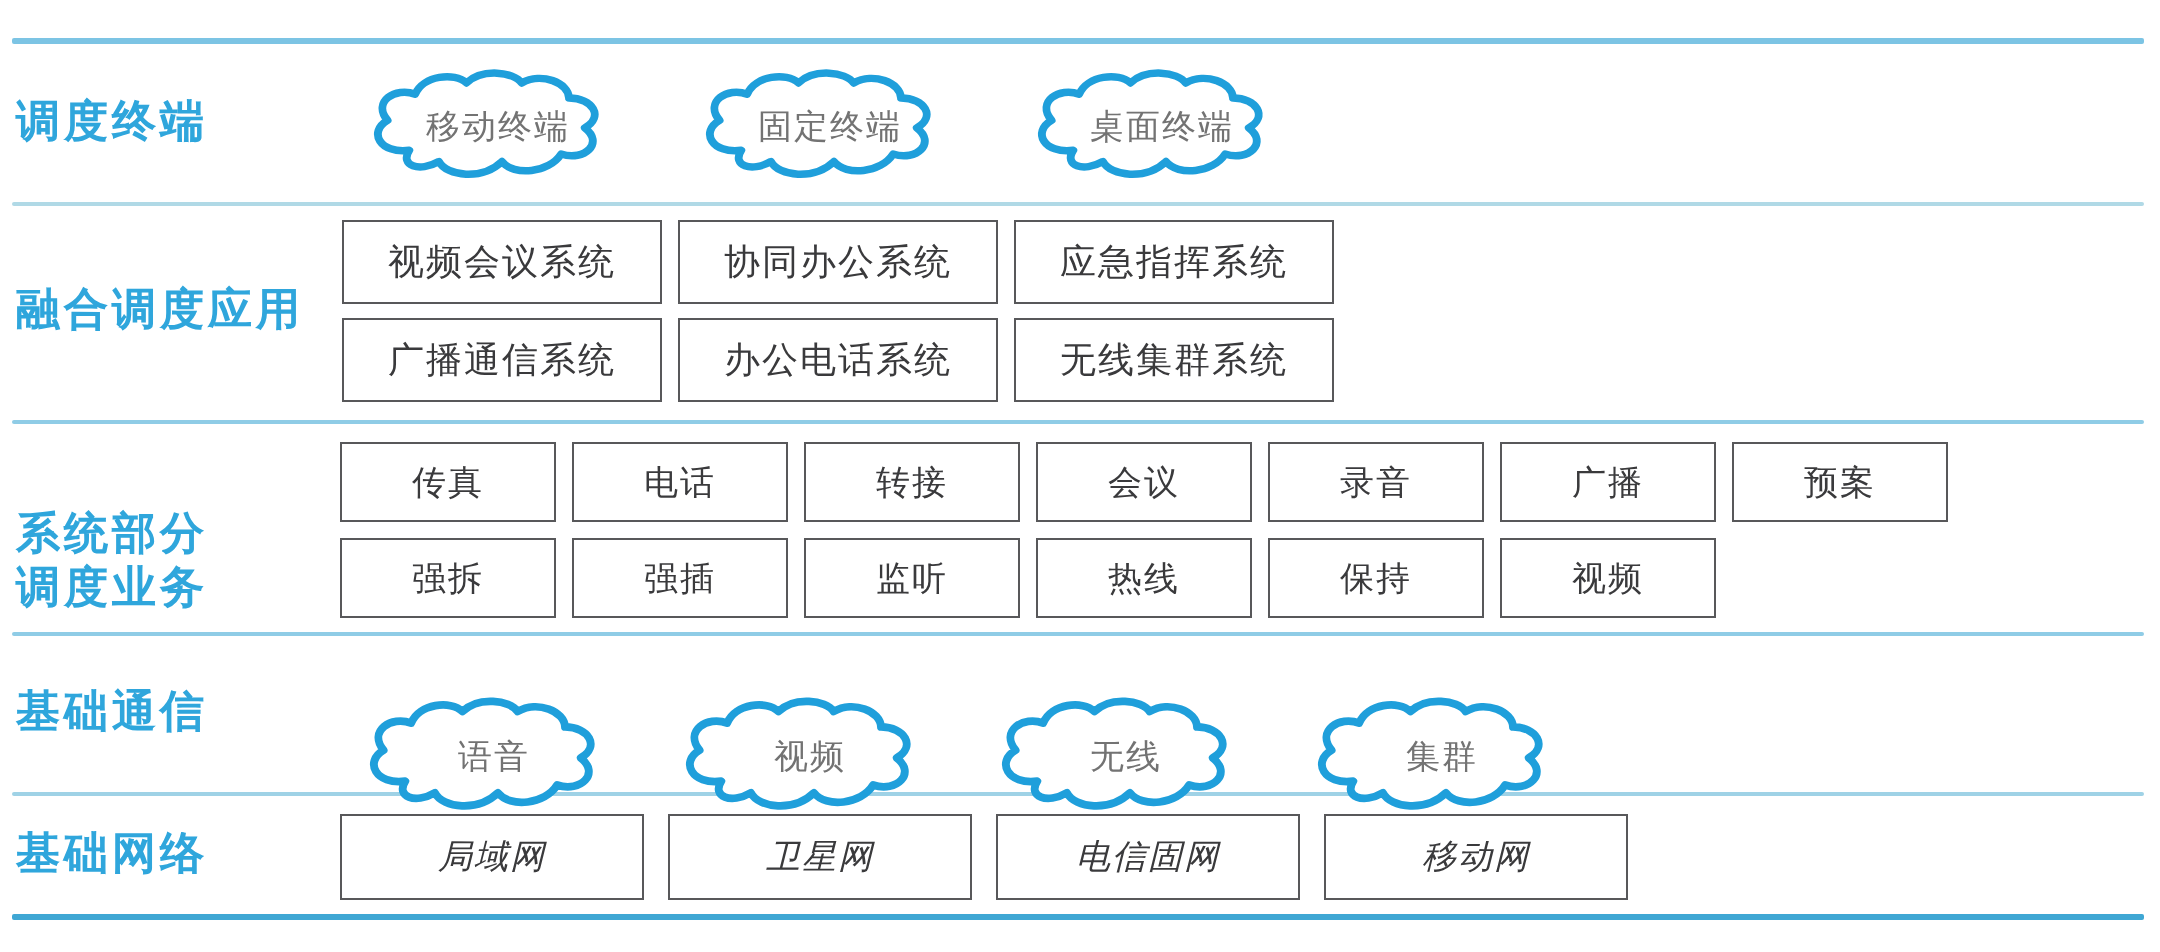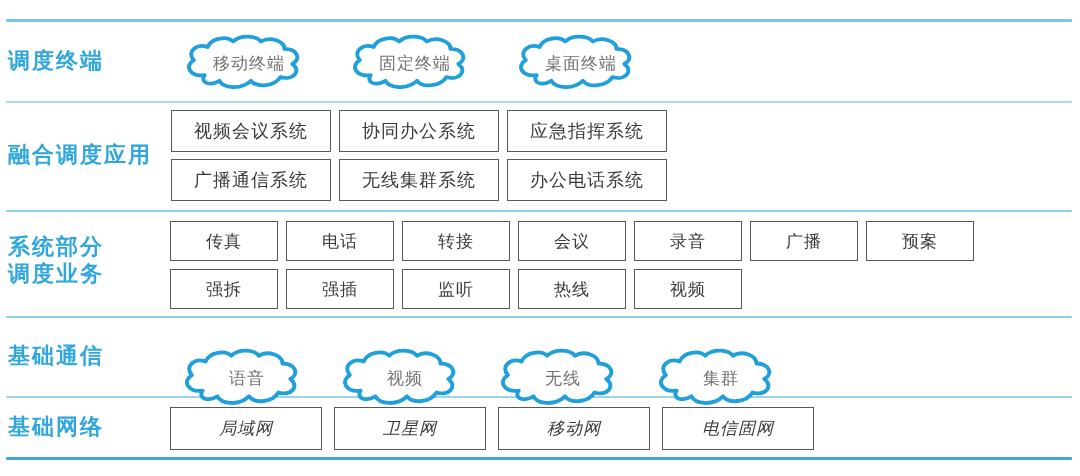--- a/index.html
+++ b/index.html
@@ -16,21 +16,21 @@
   .hline.l3{top:210px;background:#8fcce6;}
   .hline.l4{top:316px;background:#8fcce6;}
   .hline.l5{top:396px;background:#9fd2e6;}
   .hline.l6{top:457px;background:#3fa7d4;height:3px;}
 
   .row-label{
     position:absolute;left:8px;
     color:#2fa6dc;font-weight:bold;font-size:22px;
     letter-spacing:2px;line-height:28px;white-space:nowrap;
   }
-  .row-label.two-line{line-height:27px;}
+  .row-label.two-line{line-height:27px;margin-top:20px;}
   .lab1{top:47px;} .lab2{top:141px;} .lab3{top:233px;} .lab4{top:342px;} .lab5{top:413px;text-align:right;}
 
   .clouds{position:absolute;display:flex;}
   .clouds.r1{left:180px;top:34px;gap:28px;}
   .clouds.r4{left:178px;top:348px;gap:20px;}
   .cloud{position:relative;width:138px;height:60px;}
   .clouds.r1 .cloud{height:58px;}
   .cloud svg{position:absolute;inset:0;width:100%;height:100%;}
   .cloud .txt{
     position:absolute;inset:0;display:flex;align-items:center;justify-content:center;
@@ -84,40 +84,41 @@
       <span class="txt">桌面终端</span>
     </div>
   </div>
 
   <div class="row-label lab2">融合调度应用</div>
   <div class="grid r2">
     <div class="box">视频会议系统</div>
     <div class="box">协同办公系统</div>
     <div class="box">应急指挥系统</div>
     <div class="box">广播通信系统</div>
+    <div class="box">办公电话系统</div>
     <div class="box">无线集群系统</div>
-    <div class="box">办公电话系统</div>
   </div>
 
   <div class="row-label lab3 two-line">
     <div>系统部分</div>
     <div>调度业务</div>
   </div>
   <div class="grid r3">
     <div class="box">传真</div>
     <div class="box">电话</div>
     <div class="box">转接</div>
     <div class="box">会议</div>
     <div class="box">录音</div>
     <div class="box">广播</div>
     <div class="box">预案</div>
     <div class="box">强拆</div>
     <div class="box">强插</div>
     <div class="box">监听</div>
     <div class="box">热线</div>
+    <div class="box">保持</div>
     <div class="box">视频</div>
   </div>
 
   <div class="row-label lab4">基础通信</div>
   <div class="clouds r4">
     <div class="cloud">
       <svg viewBox="0 0 140 62" preserveAspectRatio="none">
           <path d="M25,44 C10,46 4,34 14,28 C6,18 18,10 28,14 C32,4 48,2 54,8 C62,0 78,2 82,8 C92,2 106,8 106,16 C118,16 124,26 114,32 C124,40 114,50 102,46 C96,56 78,58 72,50 C62,60 44,58 40,50 C30,56 20,52 25,44 Z" fill="#ffffff" stroke="#1f9fdb" stroke-width="4" stroke-linejoin="round"></path>
         </svg>
       <span class="txt">语音</span>
@@ -139,17 +140,17 @@
           <path d="M25,44 C10,46 4,34 14,28 C6,18 18,10 28,14 C32,4 48,2 54,8 C62,0 78,2 82,8 C92,2 106,8 106,16 C118,16 124,26 114,32 C124,40 114,50 102,46 C96,56 78,58 72,50 C62,60 44,58 40,50 C30,56 20,52 25,44 Z" fill="#ffffff" stroke="#1f9fdb" stroke-width="4" stroke-linejoin="round"></path>
         </svg>
       <span class="txt">集群</span>
     </div>
   </div>
 
   <div class="row-label lab5">基础网络</div>
   <div class="boxes r5">
     <div class="box">局域网</div>
     <div class="box">卫星网</div>
+    <div class="box">电信固网</div>
     <div class="box">移动网</div>
-    <div class="box">电信固网</div>
   </div>
 
 </div>
 
 </body></html>

